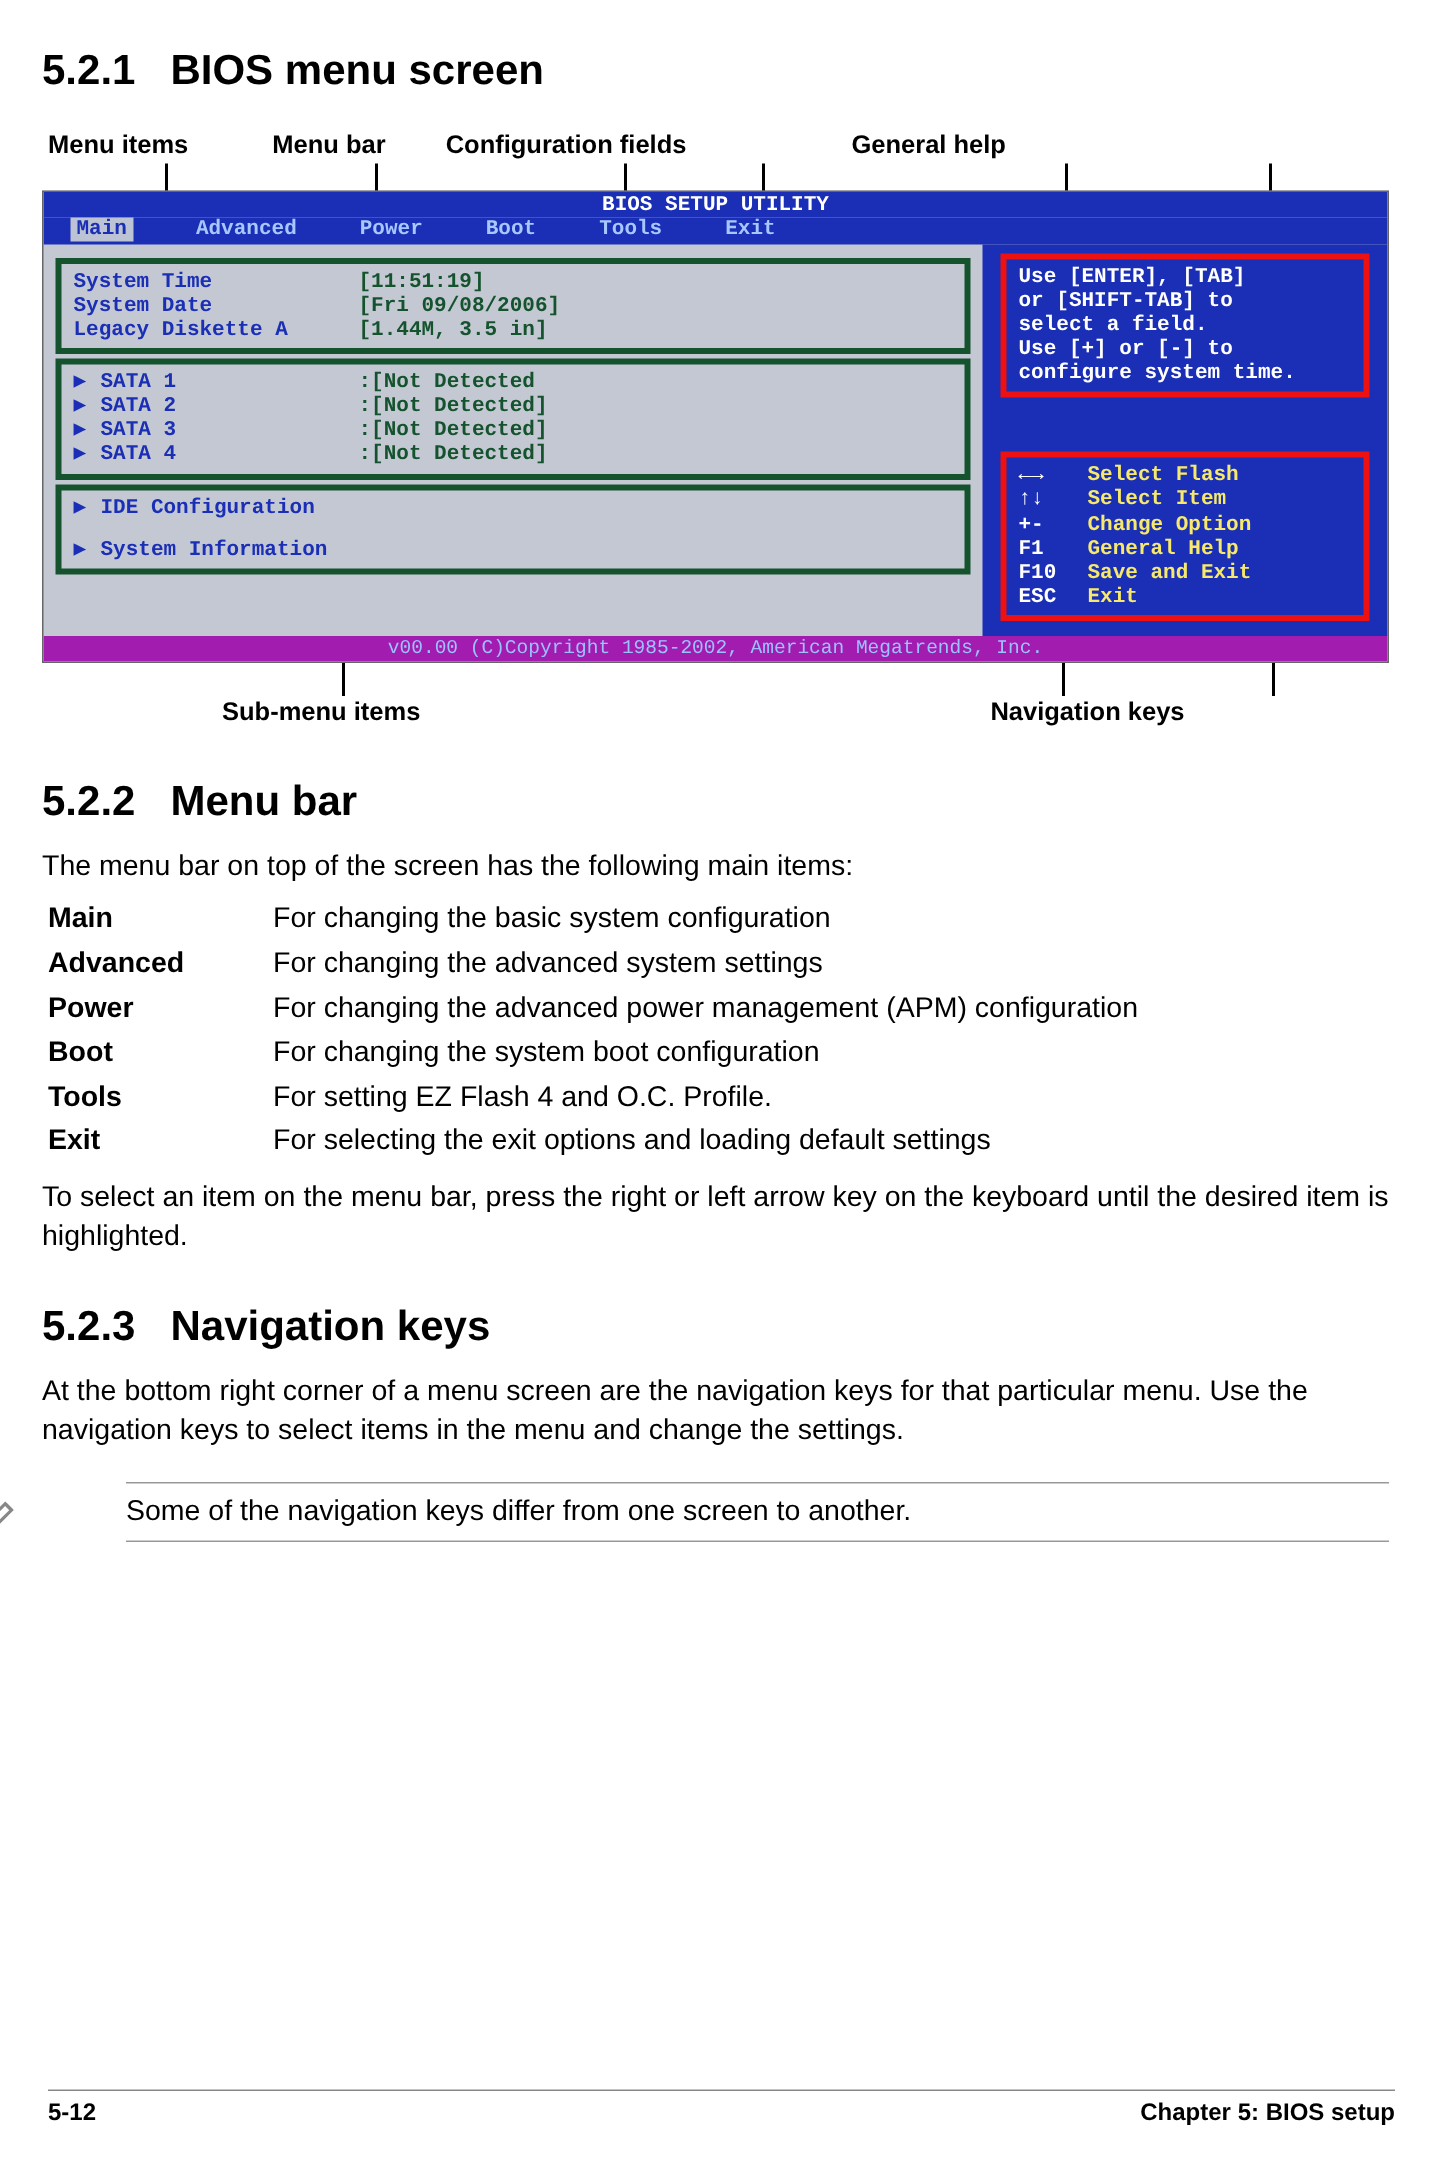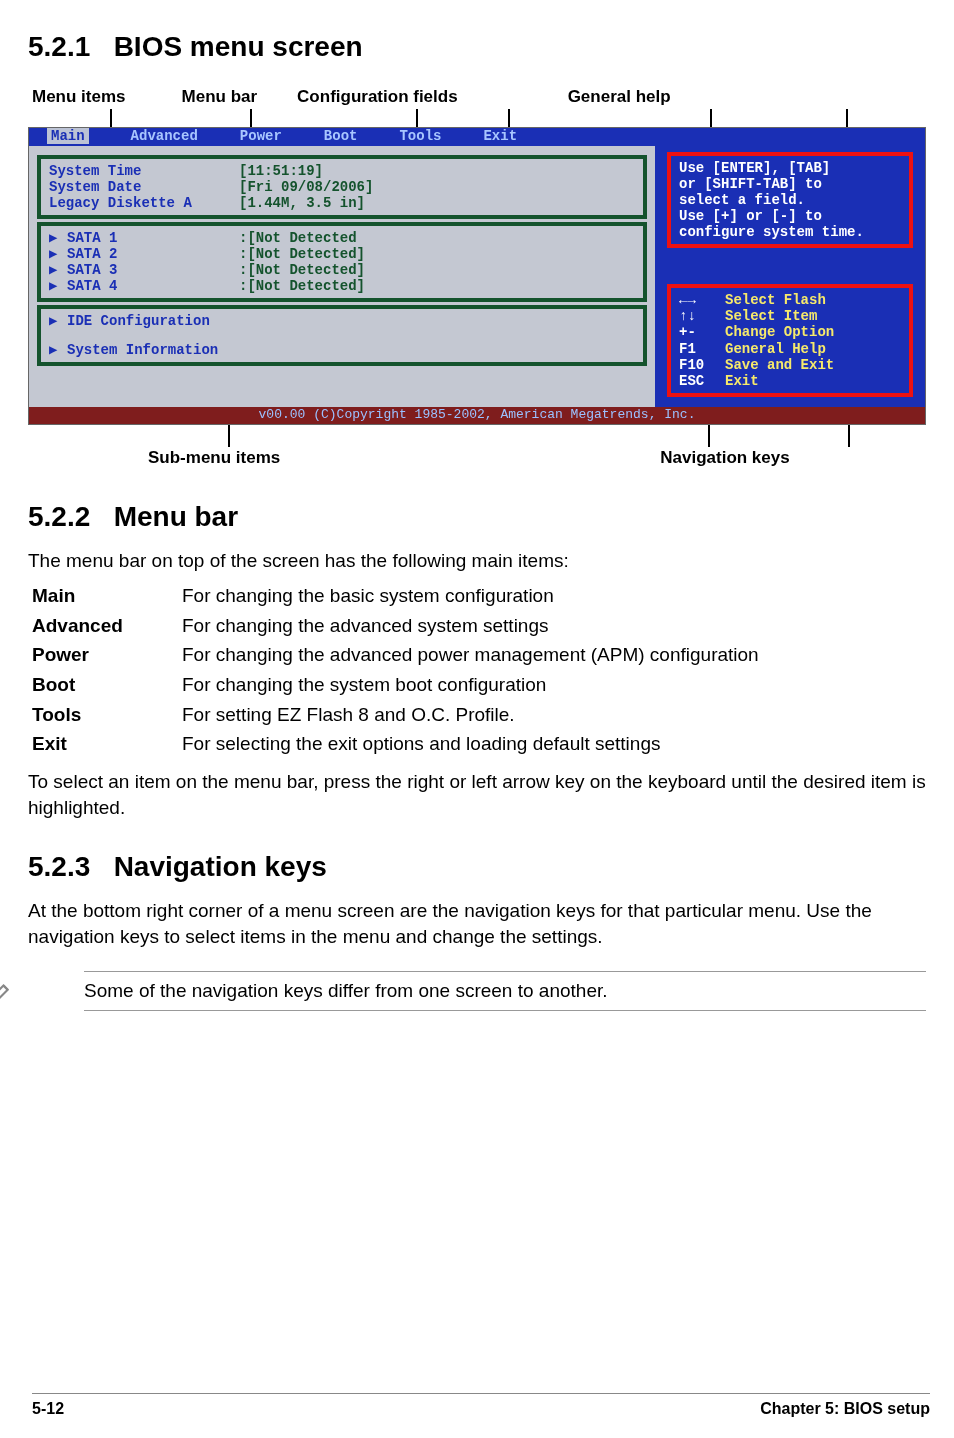--- a/index.html
+++ b/index.html
@@ -99,21 +99,21 @@
   .kv .v { color: #14532d; font-weight: 700;}
   .sym { color:#1a2fb5; font-weight:700; width: 18px; display:inline-block;}
   .help-nav {
     margin-top: 70px;
     color: #fff;
   }
   .help-nav .yl { color: #f6e96b; }
   .help-nav .row { display:flex; }
   .help-nav .key { width:46px; color:#fff;}
   .bios-footer {
-    background: #7f1d1d;
+    background: #a21caf;
     color: #9bc1ff;
     text-align: center;
     font-size: 13px;
     padding: 1px 0;
   }
   .arrows-bottom { height: 22px; }
   .arrows-bottom .v1 { left: 200px; top:0; height:22px; }
   .arrows-bottom .v2 { left: 680px; top:0; height:22px; }
   .arrows-bottom .v3 { left: 820px; top:0; height:22px; }
   .bottom-labels {
@@ -171,20 +171,21 @@
 <div class="arrows-top">
   <div class="vline v1"></div>
     <div class="vline v2"></div>
   <div class="vline v3"></div>
     <div class="vline v4"></div>
   <div class="vline v5"></div>
     <div class="vline v6"></div>
 </div>
 
 <div class="bios-box">
+  <div class="bios-title">BIOS SETUP UTILITY</div>
 
   <div class="menu-bar">
     <span class="mi sel">Main</span>
     <span class="mi">Advanced</span>
     <span class="mi">Power</span>
     <span class="mi">Boot</span>
     <span class="mi">Tools</span>
     <span class="mi">Exit</span>
   </div>
 
@@ -307,21 +308,21 @@
   <tr>
         <td class="term">Power</td>
         <td>For changing the advanced power management (APM) configuration</td>
       </tr>
   <tr>
         <td class="term">Boot</td>
         <td>For changing the system boot configuration</td>
       </tr>
   <tr>
         <td class="term">Tools</td>
-        <td>For setting EZ Flash 8 and O.C. Profile.</td>
+        <td>For setting EZ Flash 4 and O.C. Profile.</td>
       </tr>
   <tr>
         <td class="term">Exit</td>
         <td>For selecting the exit options and loading default settings</td>
       </tr>
 </tbody>
   </table>
 
 <p class="bodytext" style="margin-top:10px">To select an item on the menu bar, press the right or left arrow key on the keyboard until the desired item is highlighted.</p>
 

